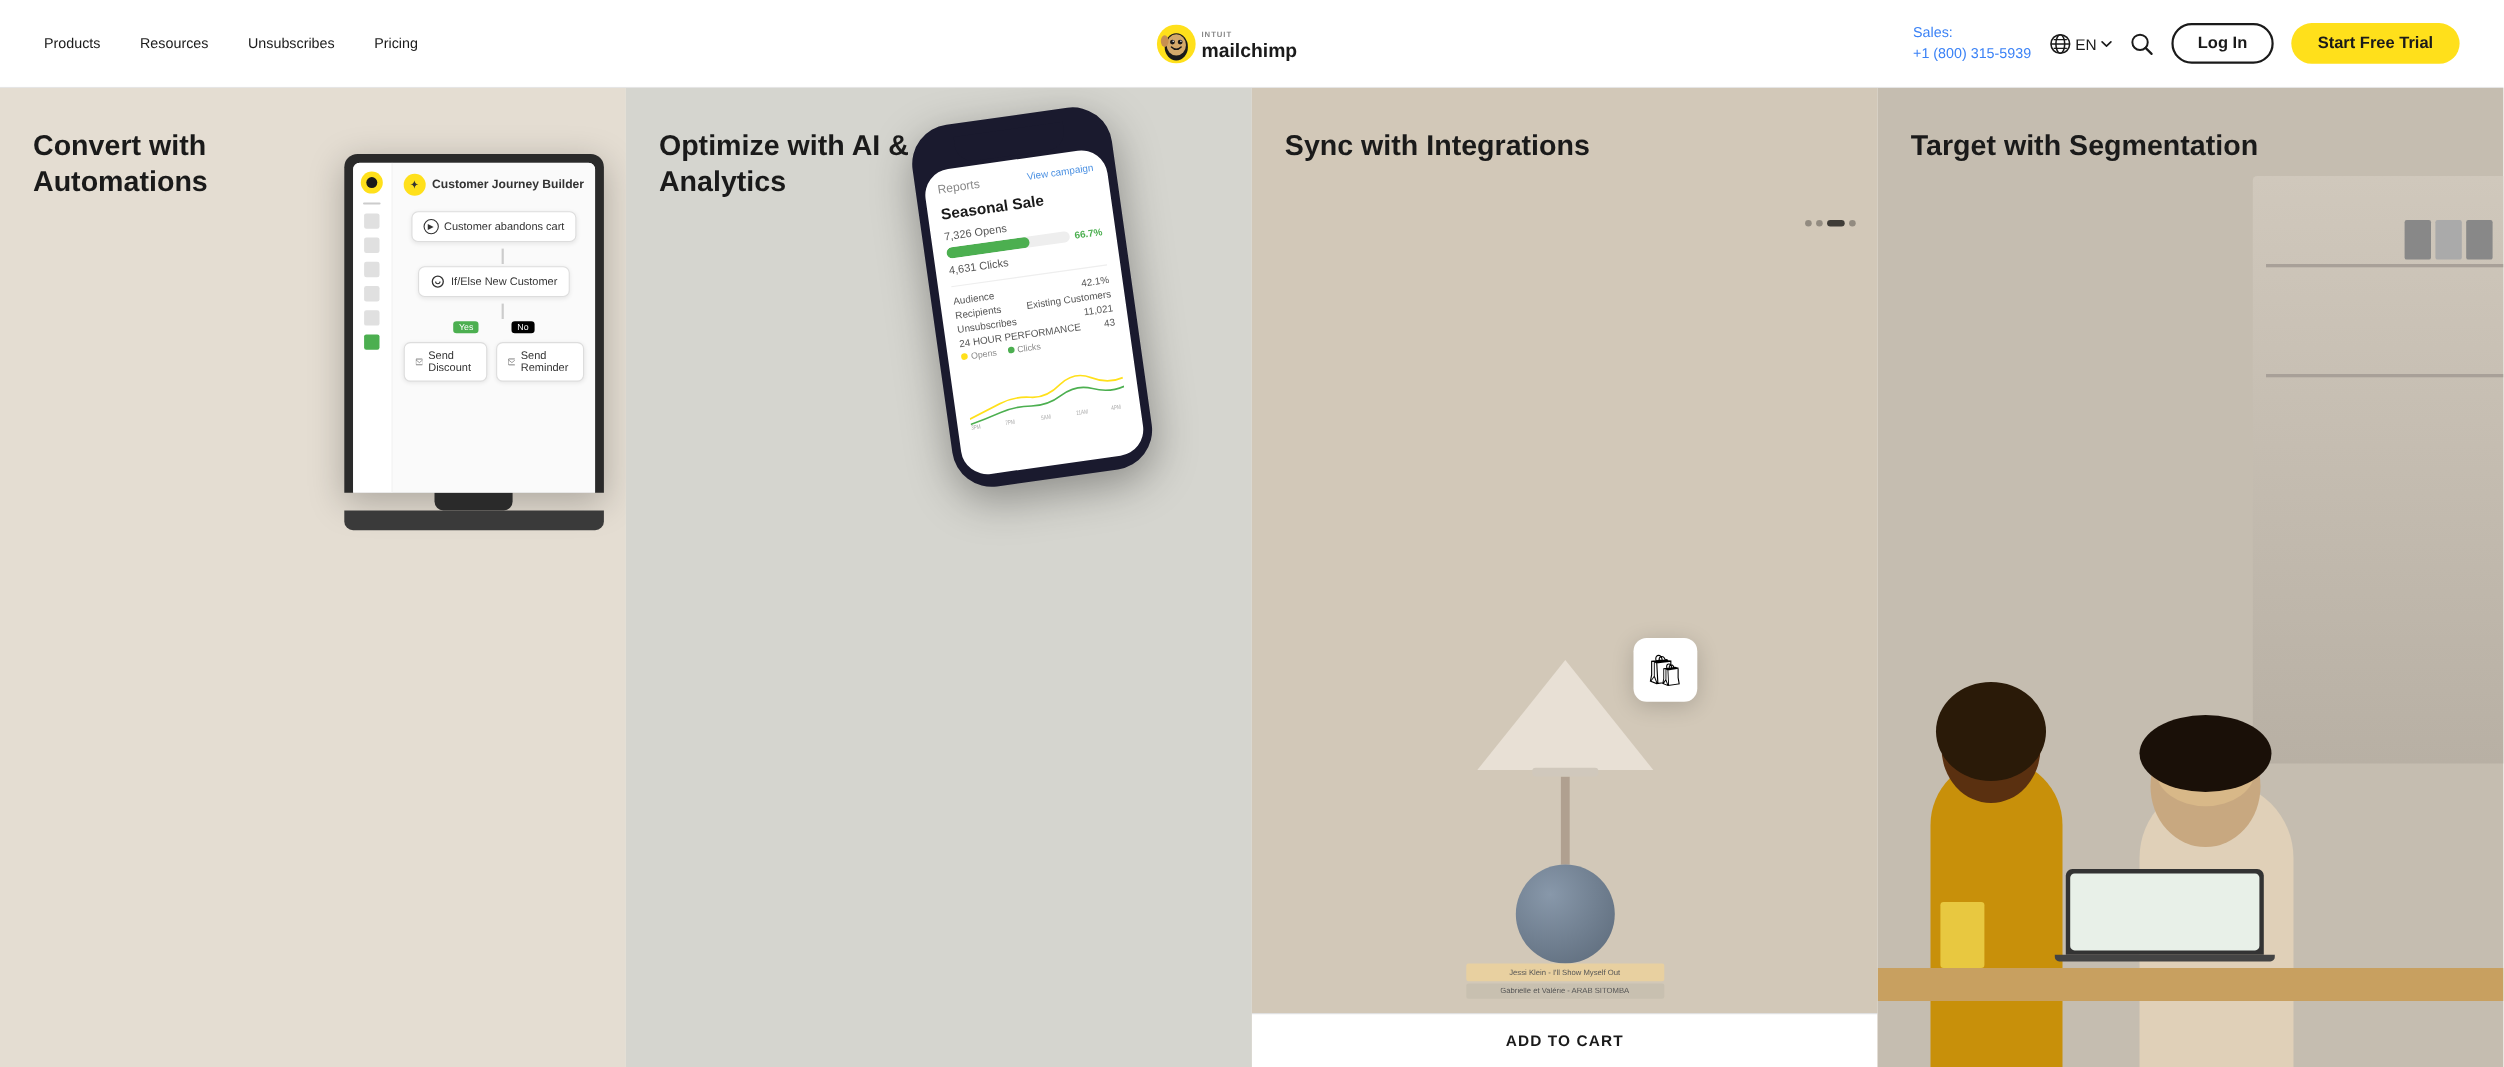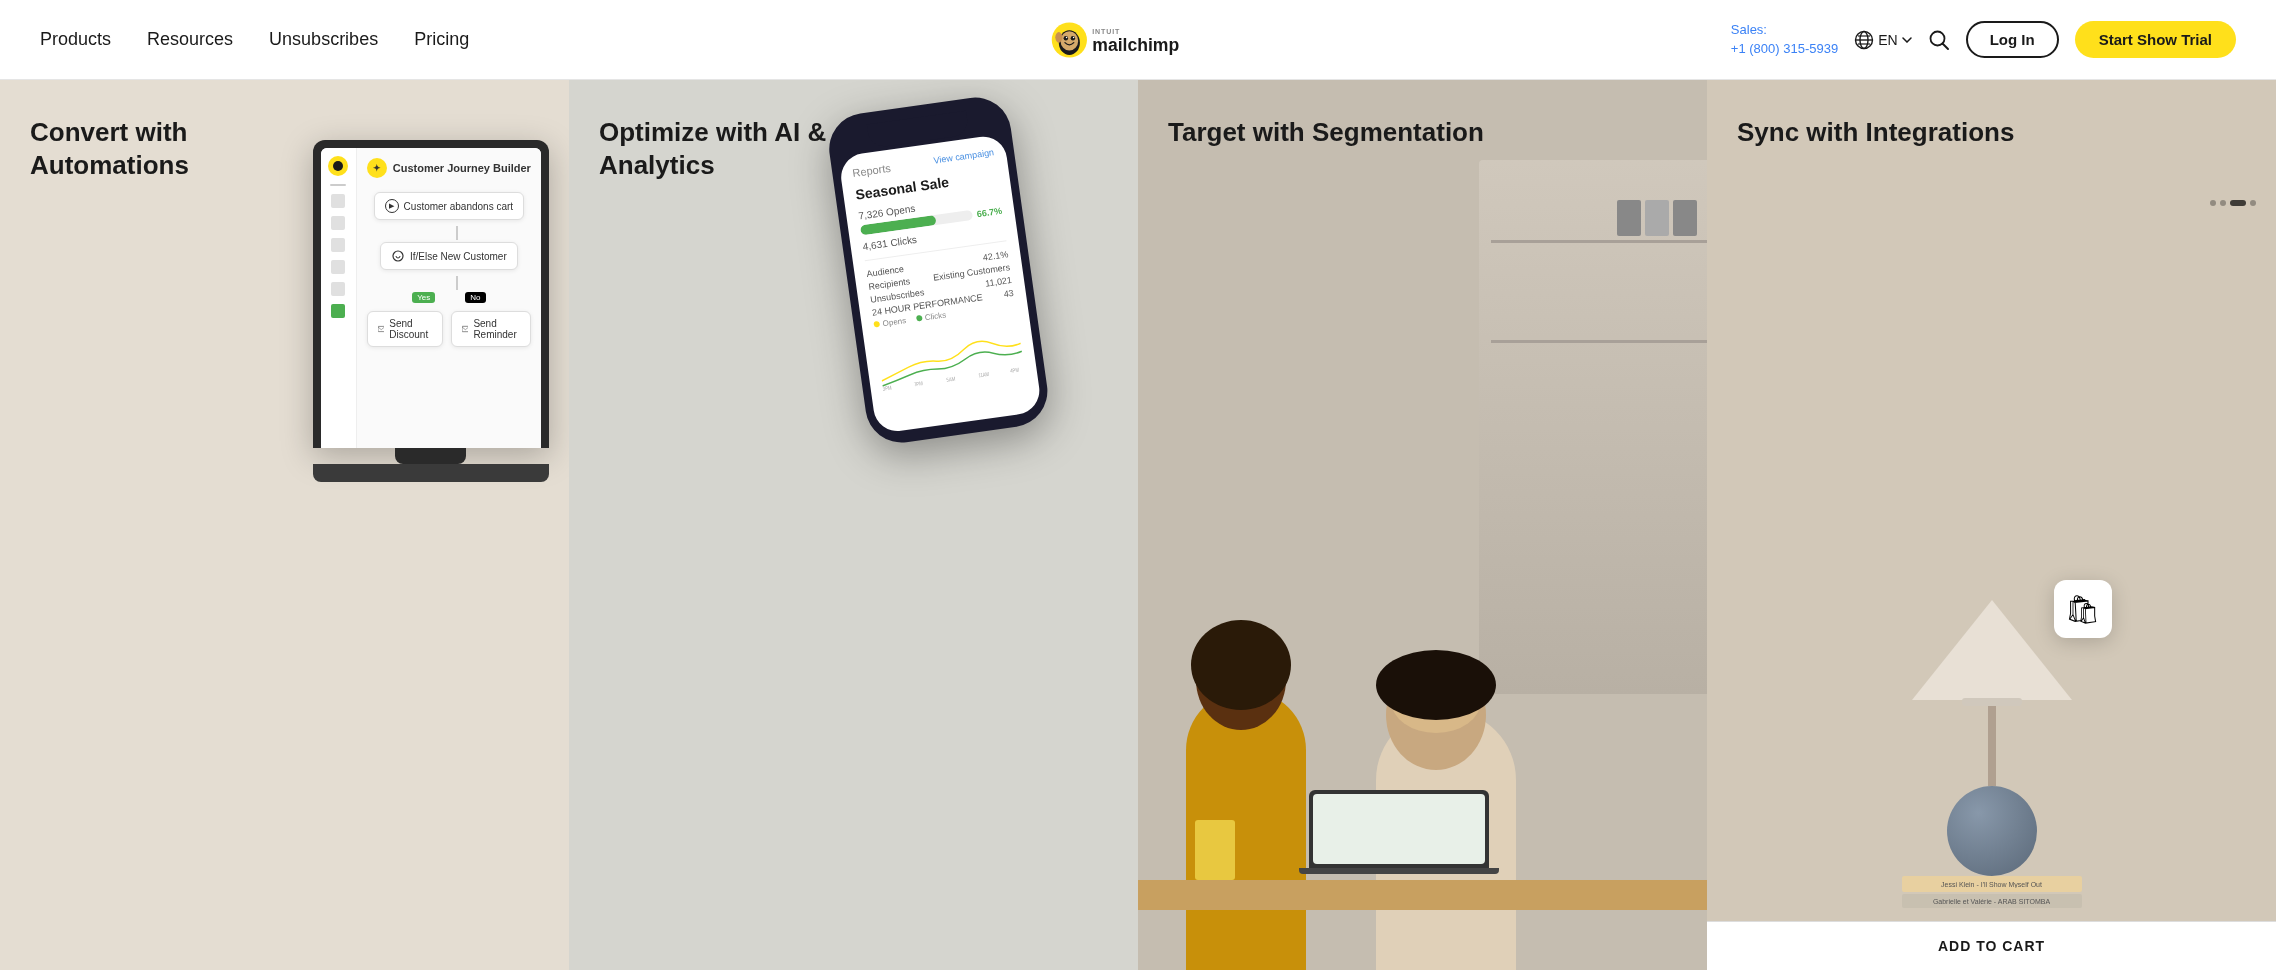--- a/index.html
+++ b/index.html
@@ -16,21 +16,21 @@
       background: #fff;
       position: relative;
       z-index: 10;
     }
     .nav-left {
       display: flex;
       gap: 36px;
       align-items: center;
     }
     .nav-item {
-      font-size: 18px;
+      font-size: 13px;
       font-weight: 500;
       color: #1a1a1a;
       cursor: pointer;
       text-decoration: none;
     }
     .nav-logo {
       position: absolute;
       left: 50%;
       transform: translateX(-50%);
       display: flex;
@@ -349,21 +349,21 @@
         <path d="M1 1l4 4 4-4" stroke="#1a1a1a" stroke-width="1.5" fill="none" stroke-linecap="round"></path>
       </svg>
     </div>
     <div class="search-btn">
       <svg width="22" height="22" viewBox="0 0 22 22" fill="none">
         <circle cx="9.5" cy="9.5" r="7" stroke="#1a1a1a" stroke-width="1.8"></circle>
         <line x1="14.5" y1="14.5" x2="20" y2="20" stroke="#1a1a1a" stroke-width="2" stroke-linecap="round"></line>
       </svg>
     </div>
     <button class="login-btn">Log In</button>
-    <button class="trial-btn">Start Show Trial</button>
+    <button class="trial-btn">Start Free Trial</button>
   </div>
 </nav>
 
 <div class="hero-grid">
 
   <div class="hero-panel panel-1" style="background:#e4ddd2;">
     <h2 class="panel-title">Convert with Automations</h2>
 
     <div class="laptop-wrap">
       <div class="laptop-screen-outer">
@@ -495,66 +495,20 @@
               <text x="90" y="50" font-size="6" fill="#aaa">5AM</text>
               <text x="135" y="50" font-size="6" fill="#aaa">11AM</text>
               <text x="180" y="50" font-size="6" fill="#aaa">4PM</text>
             </svg>
           </div>
         </div>
       </div>
     </div>
   </div>
 
-  <div class="hero-panel panel-3" style="background:#c5bdb0;position:relative;overflow:hidden;">
-    <h2 class="panel-title" style="position:relative;z-index:2;">Target with Segmentation</h2>
-
-    <div style="position:absolute;bottom:0;left:0;right:0;top:0;overflow:hidden;">
-
-      <div style="position:absolute;top:80px;right:0;width:40%;height:60%;background:linear-gradient(to bottom,#d0c8bc,#b8b0a4);border-radius:4px 0 0 0;"></div>
-
-      <div style="position:absolute;top:160px;right:0;width:38%;height:3px;background:#a8a098;"></div>
-      <div style="position:absolute;top:260px;right:0;width:38%;height:3px;background:#a8a098;"></div>
-
-      <div style="position:absolute;top:120px;right:10px;width:24px;height:36px;background:#888;border-radius:2px;"></div>
-      <div style="position:absolute;top:120px;right:38px;width:24px;height:36px;background:#aaa;border-radius:2px;"></div>
-      <div style="position:absolute;top:120px;right:66px;width:24px;height:36px;background:#888;border-radius:2px;"></div>
-
-      <div style="position:absolute;bottom:0;left:5%;width:160px;height:380px;overflow:hidden;">
-
-        <div style="position:absolute;bottom:0;left:20px;width:120px;height:280px;background:#c8900a;border-radius:60px 60px 0 0;"></div>
-
-        <div style="position:absolute;top:40px;left:30px;width:90px;height:100px;background:#5a3010;border-radius:50%;overflow:hidden;">
-          <div style="position:absolute;top:10px;left:5px;right:5px;height:60px;background:#7a4820;border-radius:50%;"></div>
-        </div>
-
-        <div style="position:absolute;top:30px;left:25px;width:100px;height:90px;background:#2a1a08;border-radius:50%;z-index:2;"></div>
-      </div>
-
-      <div style="position:absolute;bottom:0;left:40%;width:180px;height:360px;overflow:hidden;">
-        <div style="position:absolute;bottom:0;left:10px;width:140px;height:260px;background:#e0d0b8;border-radius:70px 70px 0 0;"></div>
-        <div style="position:absolute;top:50px;left:20px;width:100px;height:110px;background:#c8a880;border-radius:50%;">
-          <div style="position:absolute;top:8px;left:5px;right:5px;height:65px;background:#d8b888;border-radius:50%;"></div>
-        </div>
-        <div style="position:absolute;top:40px;left:10px;width:120px;height:70px;background:#1a1008;border-radius:50%;z-index:2;"></div>
-      </div>
-
-      <div style="position:absolute;bottom:80px;left:30%;width:180px;height:100px;">
-        <div style="background:#333;border-radius:6px 6px 0 0;padding:4px;width:180px;">
-          <div style="background:#e8f0e8;height:70px;border-radius:4px;"></div>
-        </div>
-        <div style="background:#444;height:6px;border-radius:0 0 4px 4px;width:200px;margin-left:-10px;"></div>
-      </div>
-
-      <div style="position:absolute;bottom:60px;left:0;right:0;height:30px;background:#c8a060;"></div>
-
-      <div style="position:absolute;bottom:90px;left:10%;width:40px;height:60px;background:#e8c840;border-radius:3px;"></div>
-    </div>
-  </div>
-
   <div class="hero-panel panel-4" style="background:#d2c8b8;position:relative;">
     <h2 class="panel-title">Sync with Integrations</h2>
 
     <div style="position:absolute;top:100px;left:0;right:0;bottom:0;display:flex;flex-direction:column;align-items:center;justify-content:flex-end;padding-bottom:60px;">
 
       <div style="position:relative;">
 
         <div style="position:absolute;right:-30px;top:-20px;width:58px;height:58px;background:#fff;border-radius:12px;display:flex;align-items:center;justify-content:center;box-shadow:0 4px 20px rgba(0,0,0,0.18);z-index:10;font-size:28px;">
           <span>🛍</span>
         </div>
@@ -581,13 +535,59 @@
         <div style="width:6px;height:6px;border-radius:50%;background:rgba(0,0,0,0.3);"></div>
         <div style="width:6px;height:6px;border-radius:50%;background:rgba(0,0,0,0.3);"></div>
         <div style="width:16px;height:6px;border-radius:3px;background:rgba(0,0,0,0.7);"></div>
         <div style="width:6px;height:6px;border-radius:50%;background:rgba(0,0,0,0.3);"></div>
       </div>
     </div>
 
     <button class="add-to-cart-btn">ADD TO CART</button>
   </div>
 
+  <div class="hero-panel panel-3" style="background:#c5bdb0;position:relative;overflow:hidden;">
+    <h2 class="panel-title" style="position:relative;z-index:2;">Target with Segmentation</h2>
+
+    <div style="position:absolute;bottom:0;left:0;right:0;top:0;overflow:hidden;">
+
+      <div style="position:absolute;top:80px;right:0;width:40%;height:60%;background:linear-gradient(to bottom,#d0c8bc,#b8b0a4);border-radius:4px 0 0 0;"></div>
+
+      <div style="position:absolute;top:160px;right:0;width:38%;height:3px;background:#a8a098;"></div>
+      <div style="position:absolute;top:260px;right:0;width:38%;height:3px;background:#a8a098;"></div>
+
+      <div style="position:absolute;top:120px;right:10px;width:24px;height:36px;background:#888;border-radius:2px;"></div>
+      <div style="position:absolute;top:120px;right:38px;width:24px;height:36px;background:#aaa;border-radius:2px;"></div>
+      <div style="position:absolute;top:120px;right:66px;width:24px;height:36px;background:#888;border-radius:2px;"></div>
+
+      <div style="position:absolute;bottom:0;left:5%;width:160px;height:380px;overflow:hidden;">
+
+        <div style="position:absolute;bottom:0;left:20px;width:120px;height:280px;background:#c8900a;border-radius:60px 60px 0 0;"></div>
+
+        <div style="position:absolute;top:40px;left:30px;width:90px;height:100px;background:#5a3010;border-radius:50%;overflow:hidden;">
+          <div style="position:absolute;top:10px;left:5px;right:5px;height:60px;background:#7a4820;border-radius:50%;"></div>
+        </div>
+
+        <div style="position:absolute;top:30px;left:25px;width:100px;height:90px;background:#2a1a08;border-radius:50%;z-index:2;"></div>
+      </div>
+
+      <div style="position:absolute;bottom:0;left:40%;width:180px;height:360px;overflow:hidden;">
+        <div style="position:absolute;bottom:0;left:10px;width:140px;height:260px;background:#e0d0b8;border-radius:70px 70px 0 0;"></div>
+        <div style="position:absolute;top:50px;left:20px;width:100px;height:110px;background:#c8a880;border-radius:50%;">
+          <div style="position:absolute;top:8px;left:5px;right:5px;height:65px;background:#d8b888;border-radius:50%;"></div>
+        </div>
+        <div style="position:absolute;top:40px;left:10px;width:120px;height:70px;background:#1a1008;border-radius:50%;z-index:2;"></div>
+      </div>
+
+      <div style="position:absolute;bottom:80px;left:30%;width:180px;height:100px;">
+        <div style="background:#333;border-radius:6px 6px 0 0;padding:4px;width:180px;">
+          <div style="background:#e8f0e8;height:70px;border-radius:4px;"></div>
+        </div>
+        <div style="background:#444;height:6px;border-radius:0 0 4px 4px;width:200px;margin-left:-10px;"></div>
+      </div>
+
+      <div style="position:absolute;bottom:60px;left:0;right:0;height:30px;background:#c8a060;"></div>
+
+      <div style="position:absolute;bottom:90px;left:10%;width:40px;height:60px;background:#e8c840;border-radius:3px;"></div>
+    </div>
+  </div>
+
 </div>
 
 </body></html>

